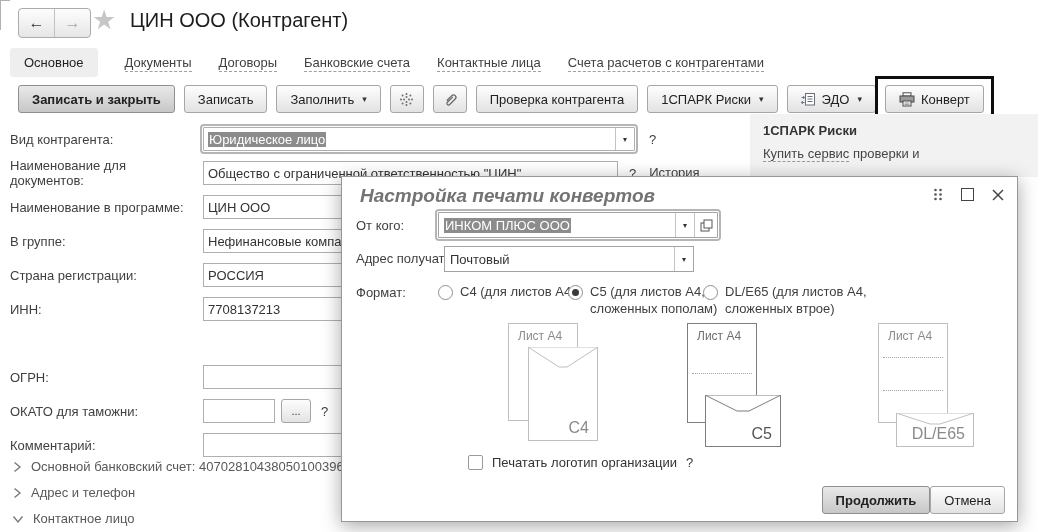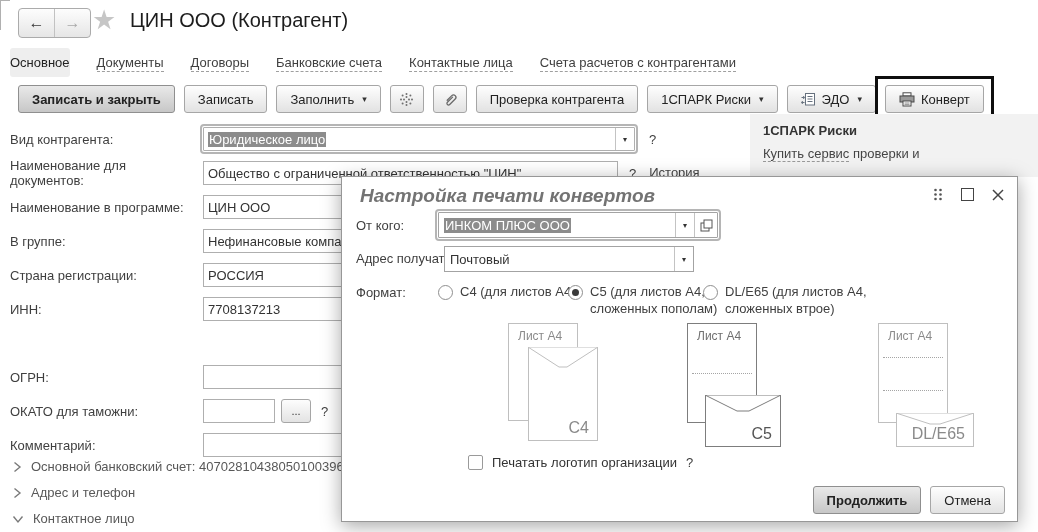--- a/index.html
+++ b/index.html
@@ -16,21 +16,21 @@
        font-size:16px;cursor:pointer;}
   .navbtn.back{border-right:1px solid #c2c2c2;color:#3a3a3a;}
   .navbtn.fwd{color:#a8a8a8;}
   .star{position:absolute;left:92px;top:4px;font-size:27px;color:#c6c6c6;}
   .page-title{position:absolute;left:130px;top:9px;font-size:20px;color:#1d1d1d;}
 
   
   .tabs{position:absolute;left:10px;top:46px;display:flex;align-items:center;gap:27px;height:32px;}
   .tab{color:#3f3f3f;cursor:pointer;}
   .tab .t{border-bottom:1px dashed #9f9f9f;padding-bottom:1px;}
-  .tab.active{background:#eeeeee;border-radius:3px;padding:7px 0;color:#222;}
+  .tab.active{background:#eeeeee;border-radius:3px;padding:7px 14px;color:#222;}
   .tab.active .t{border-bottom:none;}
 
   
   .toolbar{position:absolute;left:18px;top:85px;display:flex;align-items:center;gap:9px;height:28px;}
   .btn{height:28px;box-sizing:border-box;border:1px solid #a6a6a6;border-radius:3px;
        background:linear-gradient(#fefefe,#e2e2e2);display:inline-flex;align-items:center;
        padding:0 13px;gap:6px;color:#222;font-size:13px;cursor:pointer;white-space:nowrap;}
   .btn.default{background:linear-gradient(#e9e9e9,#c7c7c7);border-color:#8f8f8f;font-weight:bold;}
   .btn.iconbtn{width:34px;padding:0;justify-content:center;}
   .caret{font-size:9px;color:#333;margin-left:2px;}
@@ -85,21 +85,21 @@
        color:#8a8a8a;font-size:12px;padding:5px 0 0 9px;}
   .sheet .fold{position:absolute;left:4px;right:4px;border-top:1px dotted #a5a5a5;}
   .env{position:absolute;box-sizing:border-box;background:#fff;border:1px solid #bfbfbf;}
   .env svg{position:absolute;left:-1px;top:-1px;}
   .env .env-lbl{position:absolute;right:8px;bottom:3px;font-size:16px;color:#8a8a8a;}
   .dark{border-color:#7d7d7d !important;}
   .dark .env-lbl{color:#555;}
   .sheet.dark{color:#6f6f6f;}
   .chkrow{position:absolute;left:126px;top:278px;display:flex;align-items:center;gap:9px;cursor:pointer;}
   .checkbox{width:15px;height:15px;box-sizing:border-box;border:1px solid #9a9a9a;border-radius:2px;background:#fff;flex:none;}
-  .dlg-footer{position:absolute;right:12px;bottom:7px;display:flex;gap:9px;}
+  .dlg-footer{position:absolute;right:12px;bottom:7px;display:flex;}
 </style>
 </head>
 <body>
 
 <div id="app">
 
   <div class="corner-frag"></div>
   <div class="navgroup">
     <div class="navbtn back">
       <span>←</span>

